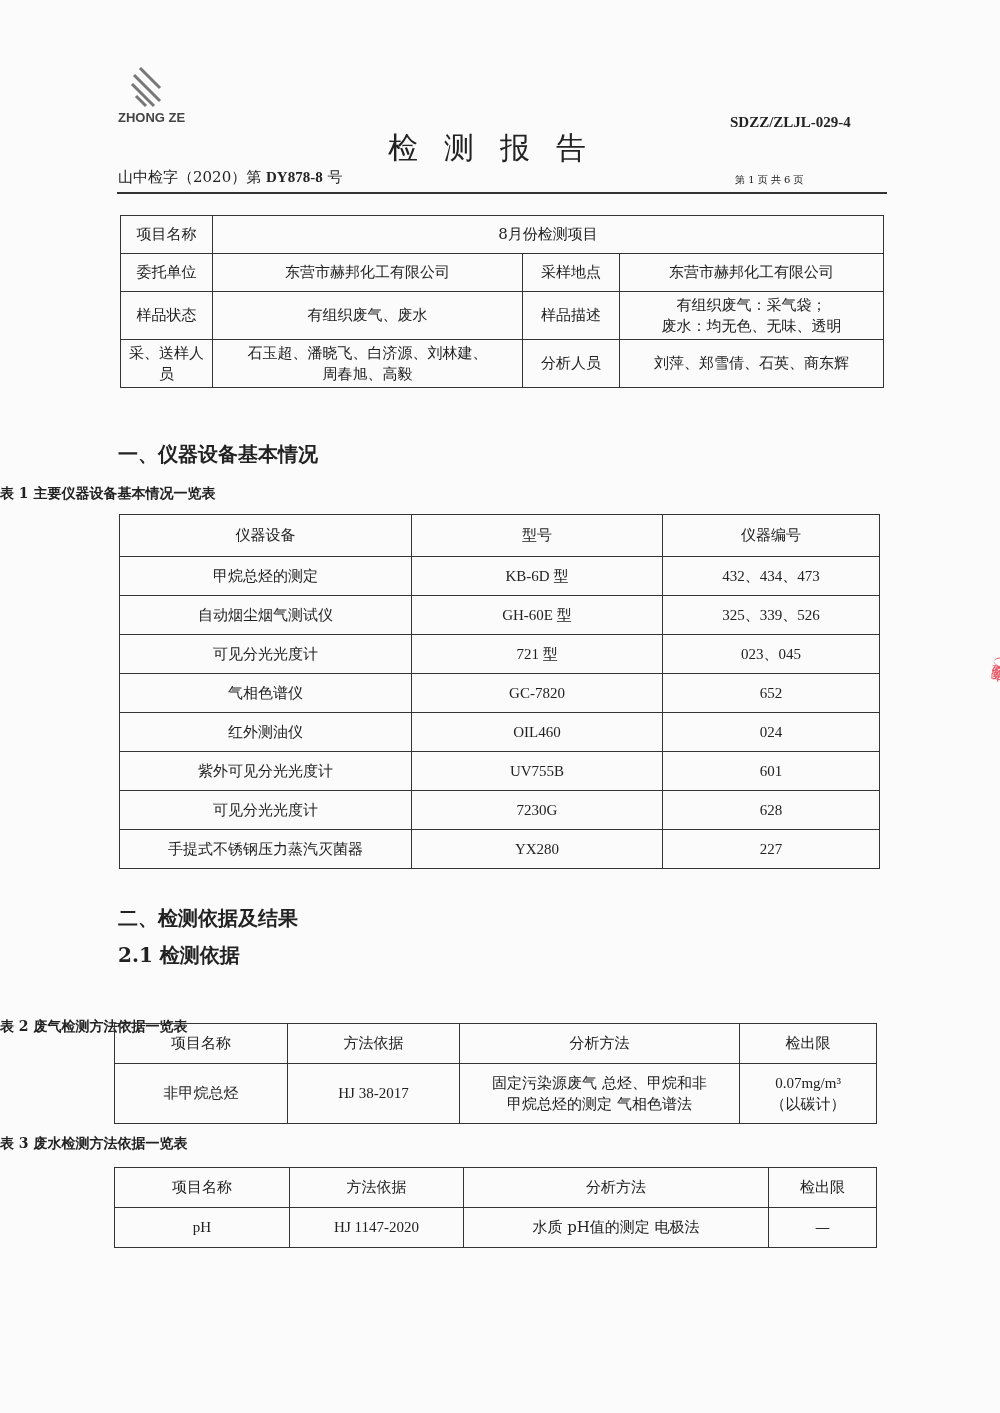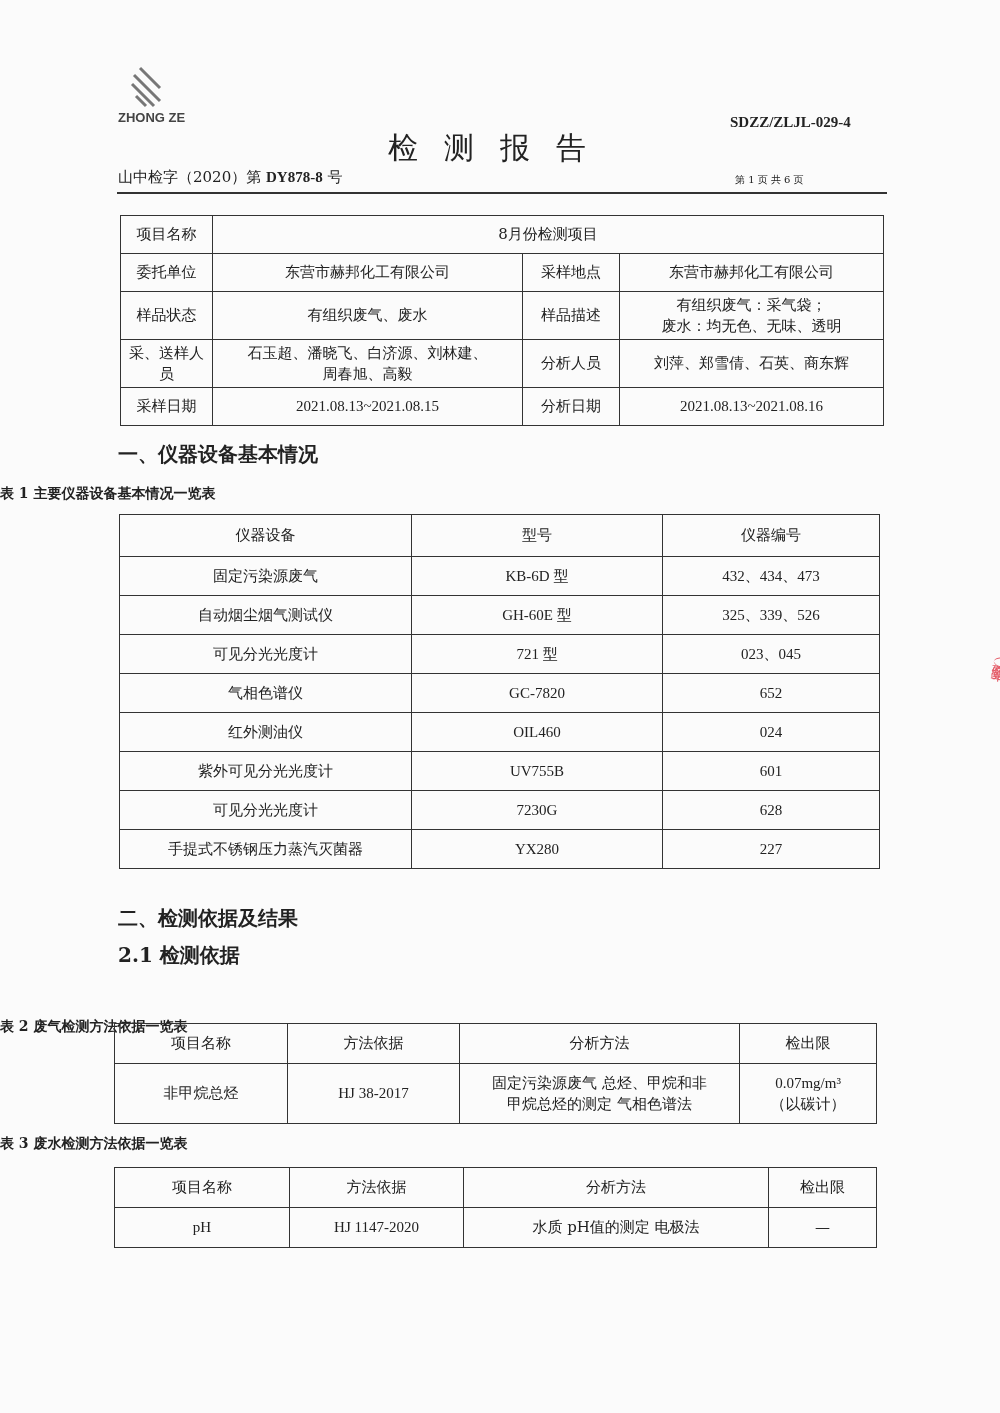--- a/index.html
+++ b/index.html
@@ -74,45 +74,39 @@
   </tr>
   <tr style="height:48px">
     <td>采、送样人员</td>
     <td>
       <div>石玉超、潘晓飞、白济源、刘林建、</div>
       <div>周春旭、高毅</div>
     </td>
     <td>分析人员</td>
     <td>刘萍、郑雪倩、石英、商东辉</td>
   </tr>
-  <tr style="height:38px">
-    <td>采样日期</td>
-    <td class="latin">2021.08.13~2021.08.15</td>
-    <td>分析日期</td>
-    <td class="latin">2021.08.13~2021.08.16</td>
-  </tr>
 </tbody>
   </table>
 
 <div class="abs h1" style="left:118px; top:441px;">一、仪器设备基本情况</div>
 <div class="abs cap" style="top:485px;">表 1   主要仪器设备基本情况一览表</div>
 <table style="left:119px; top:514px; width:761px;">
   <colgroup>
       <col style="width:292px">
       <col style="width:251px">
       <col>
     </colgroup>
   <tbody>
       <tr style="height:42px">
     <td>仪器设备</td>
     <td>型号</td>
     <td>仪器编号</td>
   </tr>
   <tr style="height:39px">
-        <td>固定污染源废气</td>
+        <td>甲烷总烃的测定</td>
         <td class="latin">KB-6D 型</td>
         <td class="latin">432、434、473</td>
       </tr>
   <tr style="height:39px">
         <td>自动烟尘烟气测试仪</td>
         <td class="latin">GH-60E 型</td>
         <td class="latin">325、339、526</td>
       </tr>
   <tr style="height:39px">
         <td>可见分光光度计</td>

